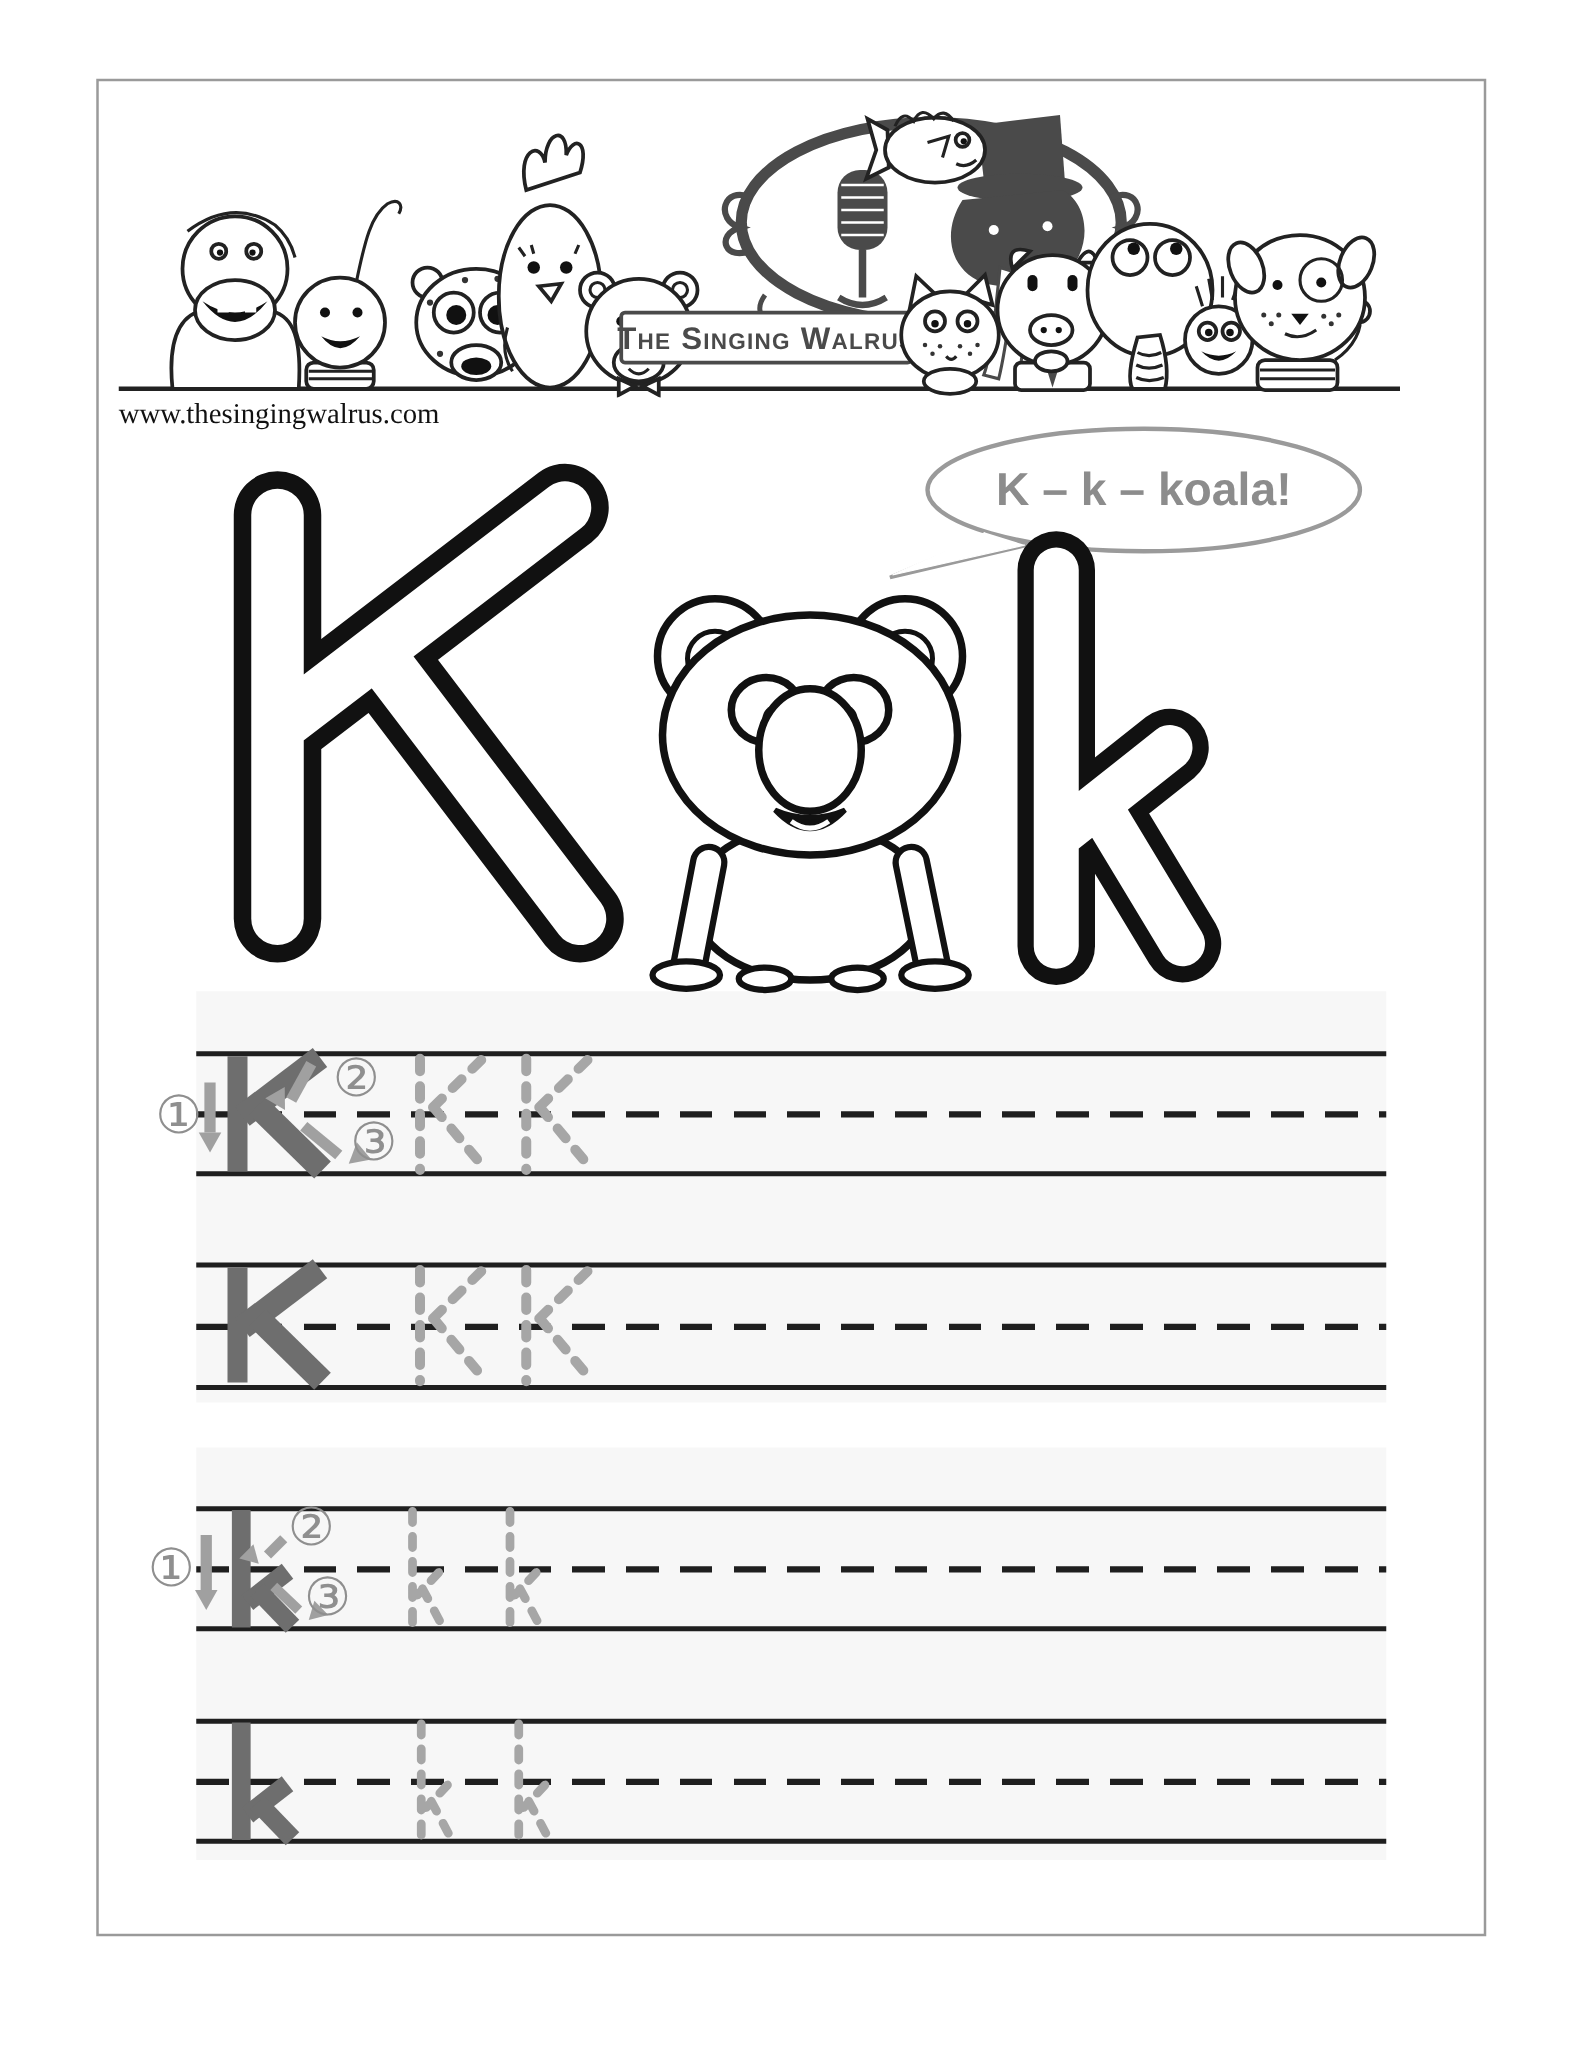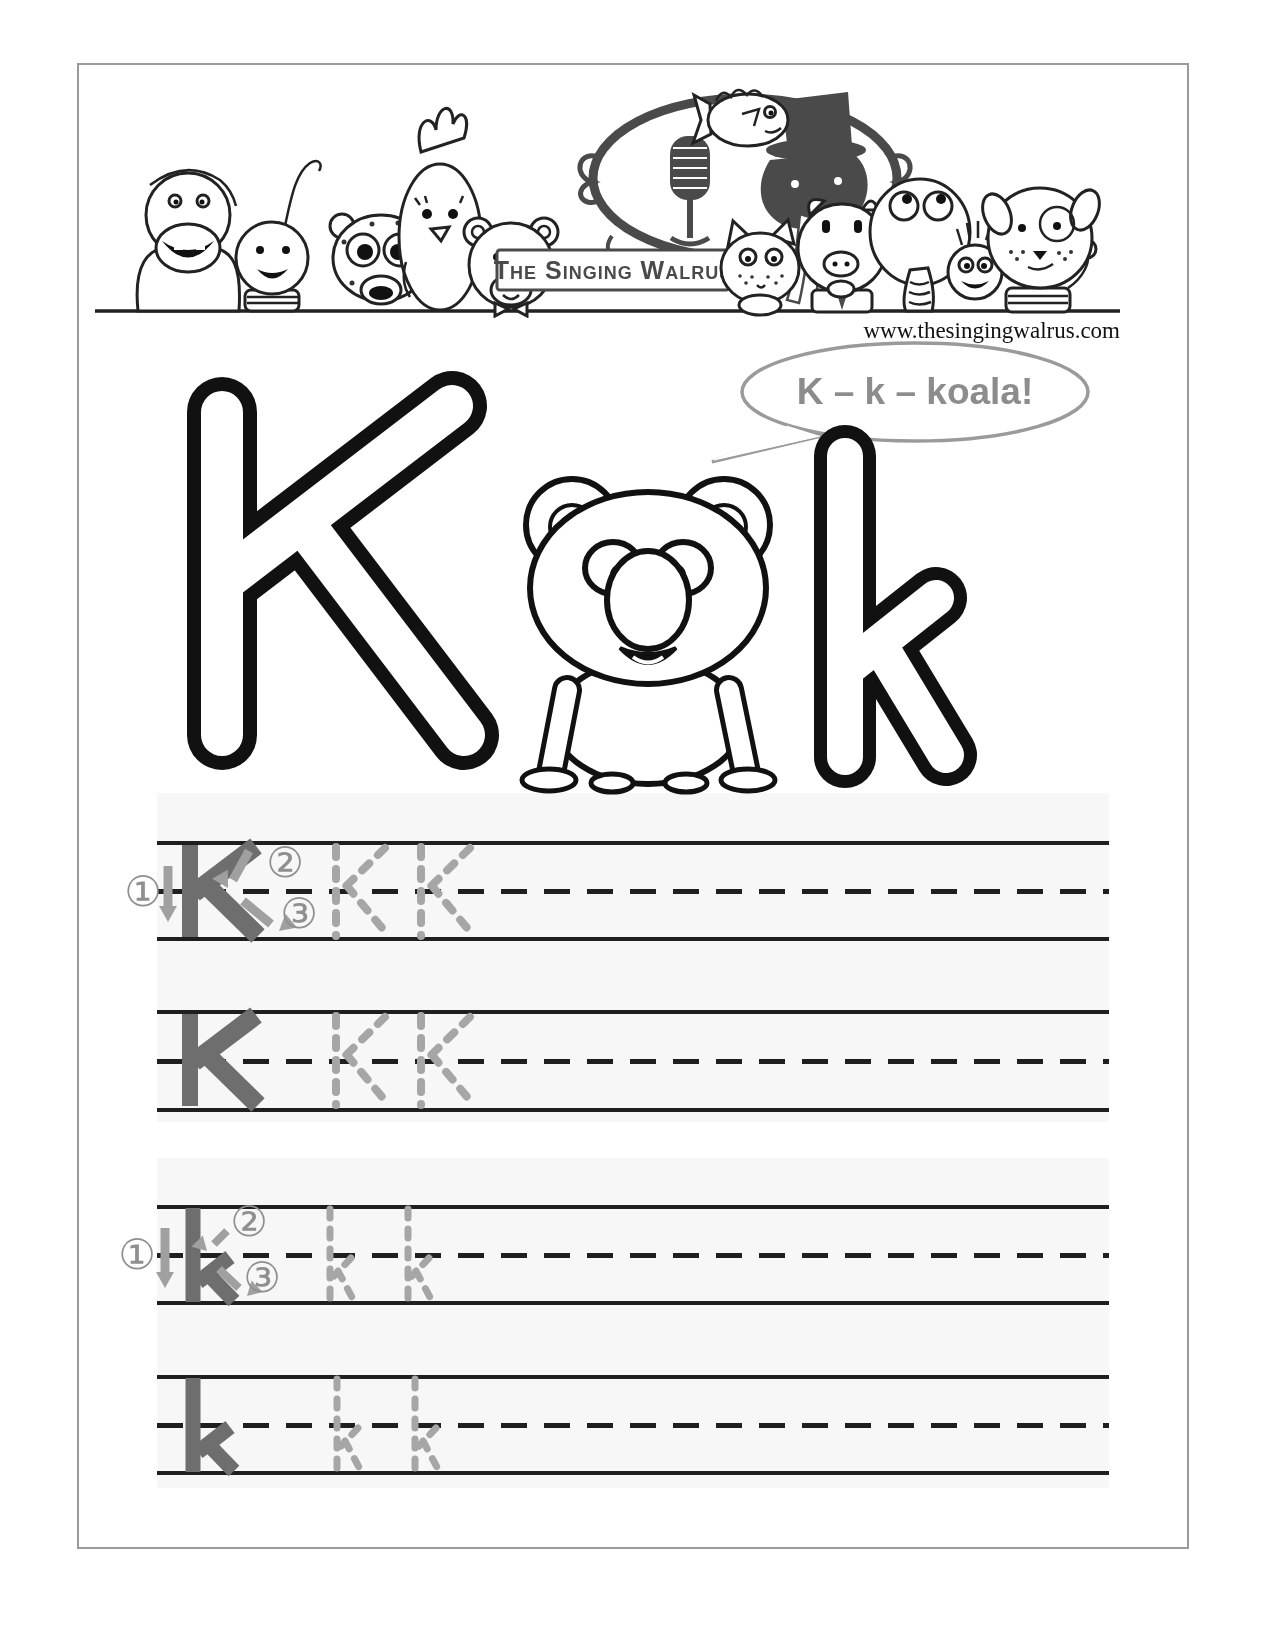--- a/index.html
+++ b/index.html
@@ -1,21 +1,21 @@
 <!DOCTYPE html>
 <html><head>
 <meta charset="utf-8">
 <style>
   html,body{margin:0;padding:0;background:#fff;}
   .page{position:relative;width:1275px;height:1650px;background:#ffffff;overflow:hidden;
         font-family:"Liberation Sans",sans-serif;}
   .sheet-border{position:absolute;left:77px;top:63px;width:1108px;height:1482px;
         border:2px solid #9a9a9a;background:#fff;}
   .header-svg{position:absolute;left:85px;top:78px;width:1045px;height:240px;}
-  .url{position:absolute;left:95px;top:318px;width:1025px;text-align:right;
+  .url{position:absolute;left:95px;top:318px;width:1025px;text-align:left;
        font-family:"Liberation Serif",serif;font-size:23px;color:#111;}
   .hero-svg{position:absolute;left:150px;top:335px;width:940px;height:465px;z-index:3;}
   .panel{position:absolute;left:157px;width:952px;background:#f7f7f7;z-index:1;}
   .p1{top:793px;height:329px;}
   .p2{top:1158px;height:330px;}
   .line{position:absolute;left:157px;width:952px;height:4px;background:#1f1f1f;z-index:2;}
   .dash-line{position:absolute;left:157px;width:952px;height:5px;z-index:2;
        background:repeating-linear-gradient(90deg,#1f1f1f 0 26px,transparent 26px 43px);}
   .row-svg{position:absolute;z-index:4;}
   .outline{fill:#ffffff;stroke:#222;stroke-width:3;}

